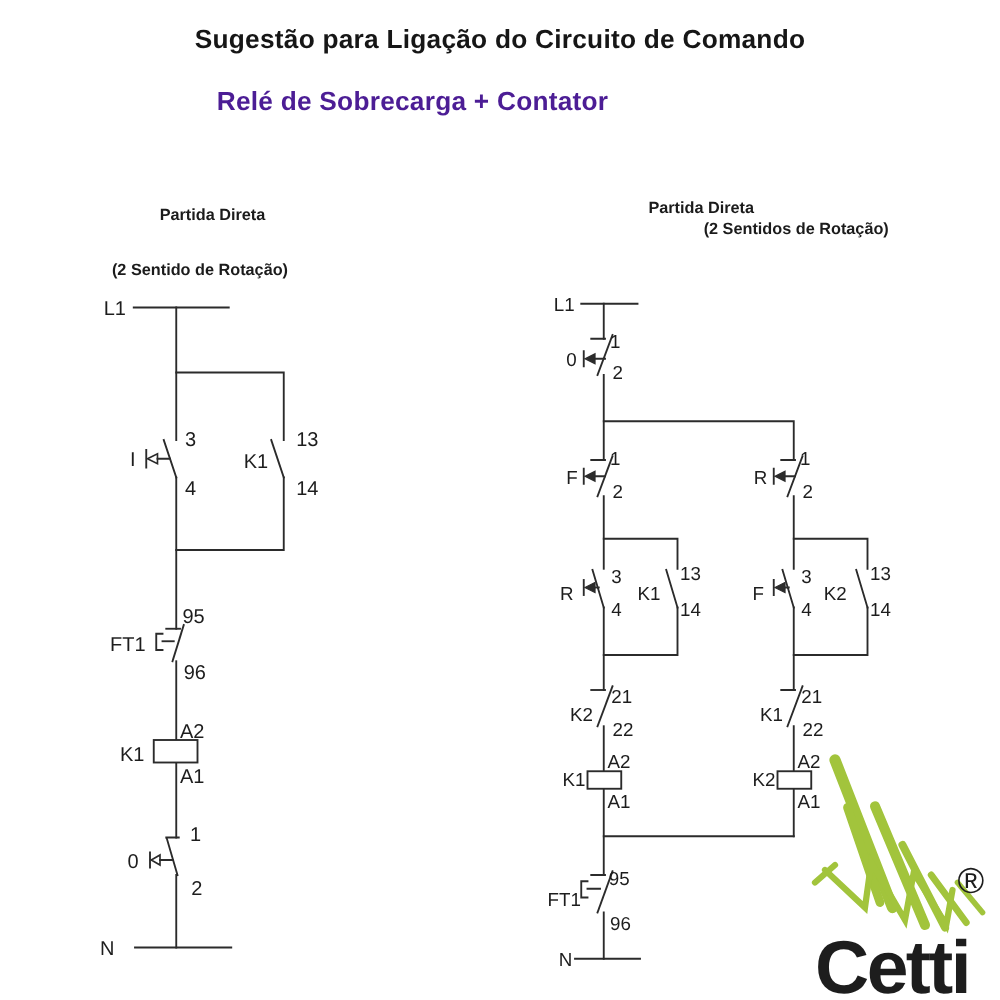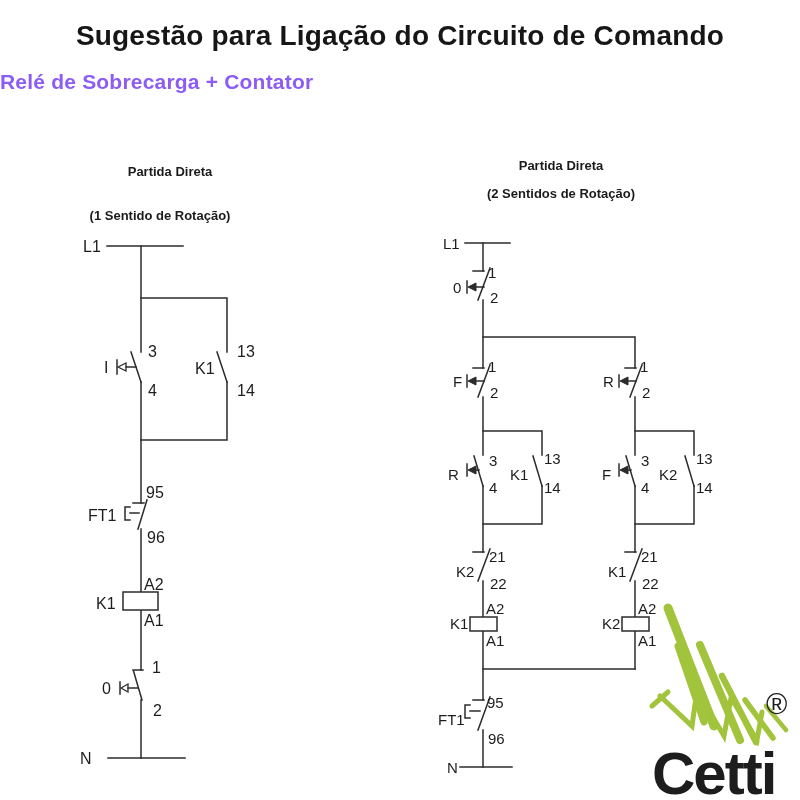--- a/index.html
+++ b/index.html
@@ -1,45 +1,45 @@
 <!DOCTYPE html>
 <html><head>
 <meta charset="utf-8">
 <style>
   html,body{margin:0;padding:0;background:#ffffff;}
   .page{position:relative;width:800px;height:800px;background:#fff;overflow:hidden;
         font-family:"Liberation Sans", sans-serif;color:#1d1d1d;}
   .abs{position:absolute;}
   .main-title{left:0;top:20px;width:800px;text-align:center;
-              font-size:28px;font-weight:bold;color:#161616;letter-spacing:.2px;}
-  .main-subtitle{left:0;top:70px;width:660px;
-              font-size:21px;font-weight:bold;color:#8b5cf6;letter-spacing:.2px;}
+              font-size:21px;font-weight:bold;color:#161616;letter-spacing:.2px;}
+  .main-subtitle{left:0;top:70px;width:660px;text-align:center;
+              font-size:21px;font-weight:bold;color:#4c1d95;letter-spacing:.2px;}
   .diag-title{font-size:13px;font-weight:bold;color:#1b1b1b;text-align:center;}
   svg text{font-family:"Liberation Sans", sans-serif;fill:#1d1d1d;}
   svg .lbl{font-size:16px;}
   svg .lbl-r{font-size:15px;}
   svg .wire{stroke:#2b2b2b;stroke-width:1.5;fill:none;stroke-linecap:square;}
   svg .coil{stroke:#2b2b2b;stroke-width:1.5;fill:#ffffff;}
   svg .tri-open{fill:#ffffff;stroke:#2b2b2b;stroke-width:1.3;}
   svg .tri-fill{fill:#2b2b2b;stroke:#2b2b2b;stroke-width:1;}
   .brand-word{font-weight:bold;letter-spacing:-2px;}
 </style>
 </head>
 <body>
 
 <div class="page">
 
   <div class="abs main-title">Sugestão para Ligação do Circuito de Comando</div>
   <div class="abs main-subtitle">Relé de Sobrecarga + Contator</div>
 
   <div class="abs diag-title" style="left:20px;top:164px;width:300px;">Partida Direta</div>
-  <div class="abs diag-title" style="left:10px;top:208px;width:300px;">(1 Sentido de Rotação)</div>
+  <div class="abs diag-title" style="left:10px;top:208px;width:300px;">(2 Sentido de Rotação)</div>
 
   <div class="abs diag-title" style="left:411px;top:158px;width:300px;">Partida Direta</div>
-  <div class="abs diag-title" style="left:411px;top:186px;width:300px;">(2 Sentidos de Rotação)</div>
+  <div class="abs diag-title" style="left:411px;top:175px;width:300px;text-align:right;">(2 Sentidos de Rotação)</div>
 
   <svg class="abs" style="left:0;top:230px;" width="360" height="560" viewBox="0 230 360 560">
     <g>
       <path class="wire" d="M107 246 H183"></path>
       <path class="wire" d="M141 246 V352"></path>
       <path class="wire" d="M141 298 H227 V352"></path>
       <path class="wire" d="M227 382 V440 H141"></path>
       <path class="wire" d="M141 382 V503"></path>
       <path class="wire" d="M141 529 V592"></path>
       <path class="wire" d="M141 610 V670"></path>

